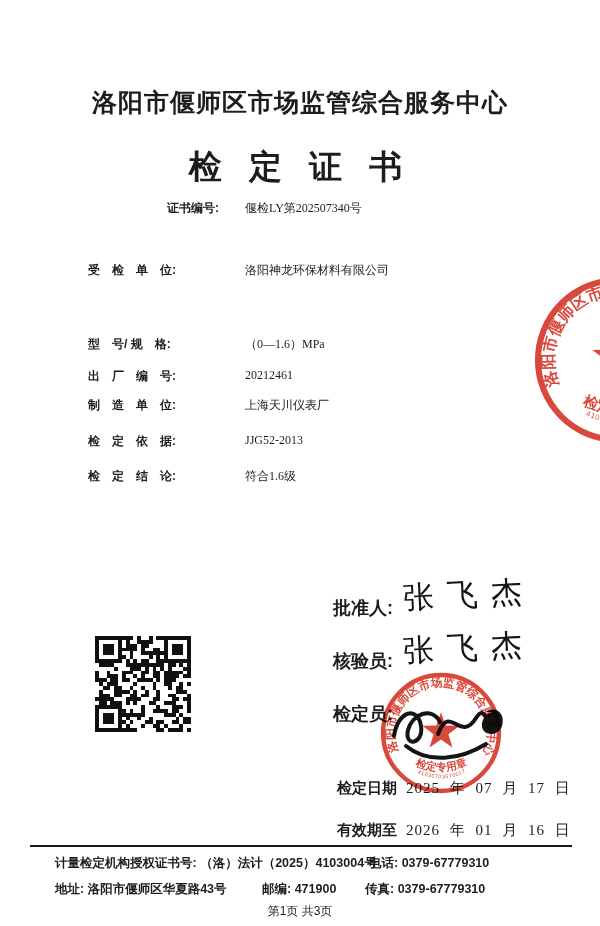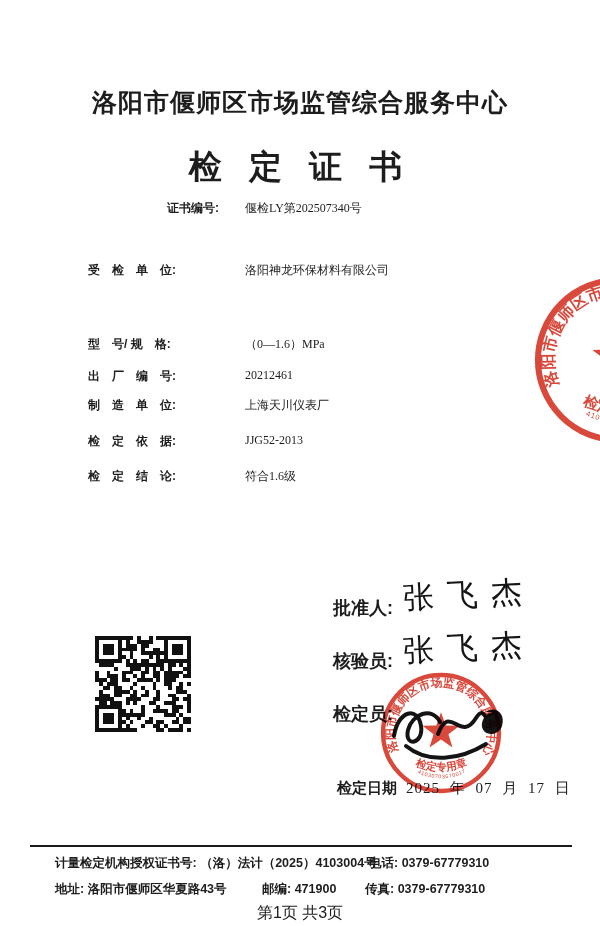--- a/index.html
+++ b/index.html
@@ -39,21 +39,21 @@
   .sig-text {
     font-size:31px; font-weight:500; letter-spacing:13px;
     transform:rotate(-3deg); color:#151515;
   }
   .date-row { left:337px; font-size:15px; }
   .date-row .lbl { font-weight:700; font-family:"Liberation Sans","DejaVu Sans",sans-serif; }
   .date-row .val { margin-left:9px; word-spacing:5px; letter-spacing:1px; }
   .divider { left:30px; top:845px; width:542px; height:2px; background:#1a1a1a; }
   .footer { font-size:12.5px; font-weight:600;
     font-family:"Liberation Sans","DejaVu Sans",sans-serif; }
-  .page-info { left:0; right:0; top:903px; text-align:center; font-size:16px;
+  .page-info { left:0; right:0; top:903px; text-align:center; font-size:12px;
     font-family:"Liberation Sans","DejaVu Sans",sans-serif; }
   .qr { left:95px; top:636px; width:96px; height:96px;
     display:grid; grid-template-columns:repeat(25,1fr); grid-template-rows:repeat(25,1fr); }
   .qr div.on { background:#111; }
   .stamp { position:absolute; mix-blend-mode:multiply; opacity:.92; }
   .stamp text { font-family:"Liberation Sans","DejaVu Sans",sans-serif; }
   .scrawl { position:absolute; mix-blend-mode:multiply; }
 </style>
 </head>
 <body>
@@ -722,20 +722,23 @@
       <div class="on"></div>
       <div class="on"></div>
       <div class="on"></div>
       <div class="on"></div>
       <div></div>
       <div class="on"></div>
     </div>
 
   <div class="abs date-row" style="top:779px">
     <span class="lbl">检定日期</span><span class="val">2025 年 07 月 17 日</span>
+  </div>
+  <div class="abs date-row" style="top:821px">
+    <span class="lbl">有效期至</span><span class="val">2026 年 01 月 16 日</span>
   </div>
 
   <div class="abs divider"></div>
 
   <div class="abs footer" style="left:55px; top:855px">
     <span>计量检定机构授权证书号:</span>
     <span>（洛）法计（2025）4103004号</span>
   </div>
   <div class="abs footer" style="left:369px; top:855px">
     <span>电话:</span>

